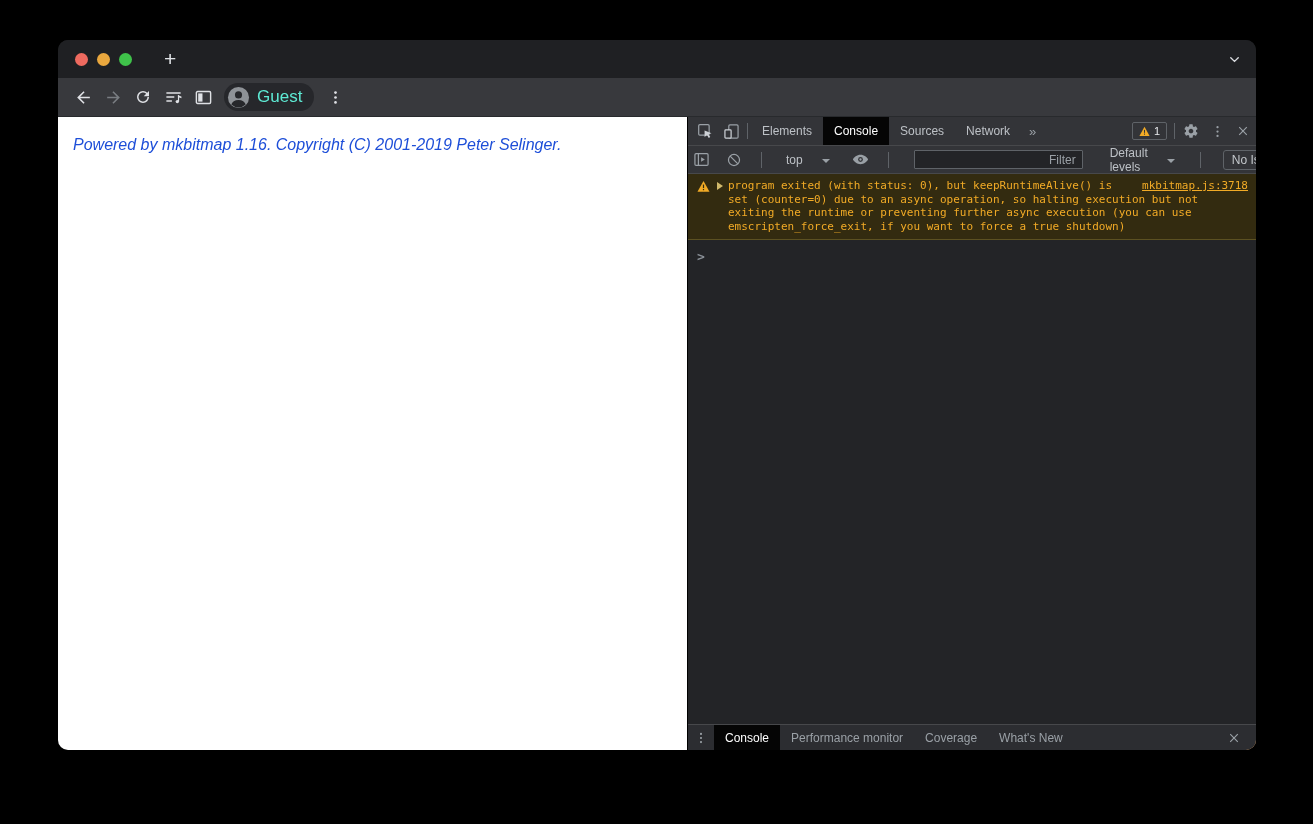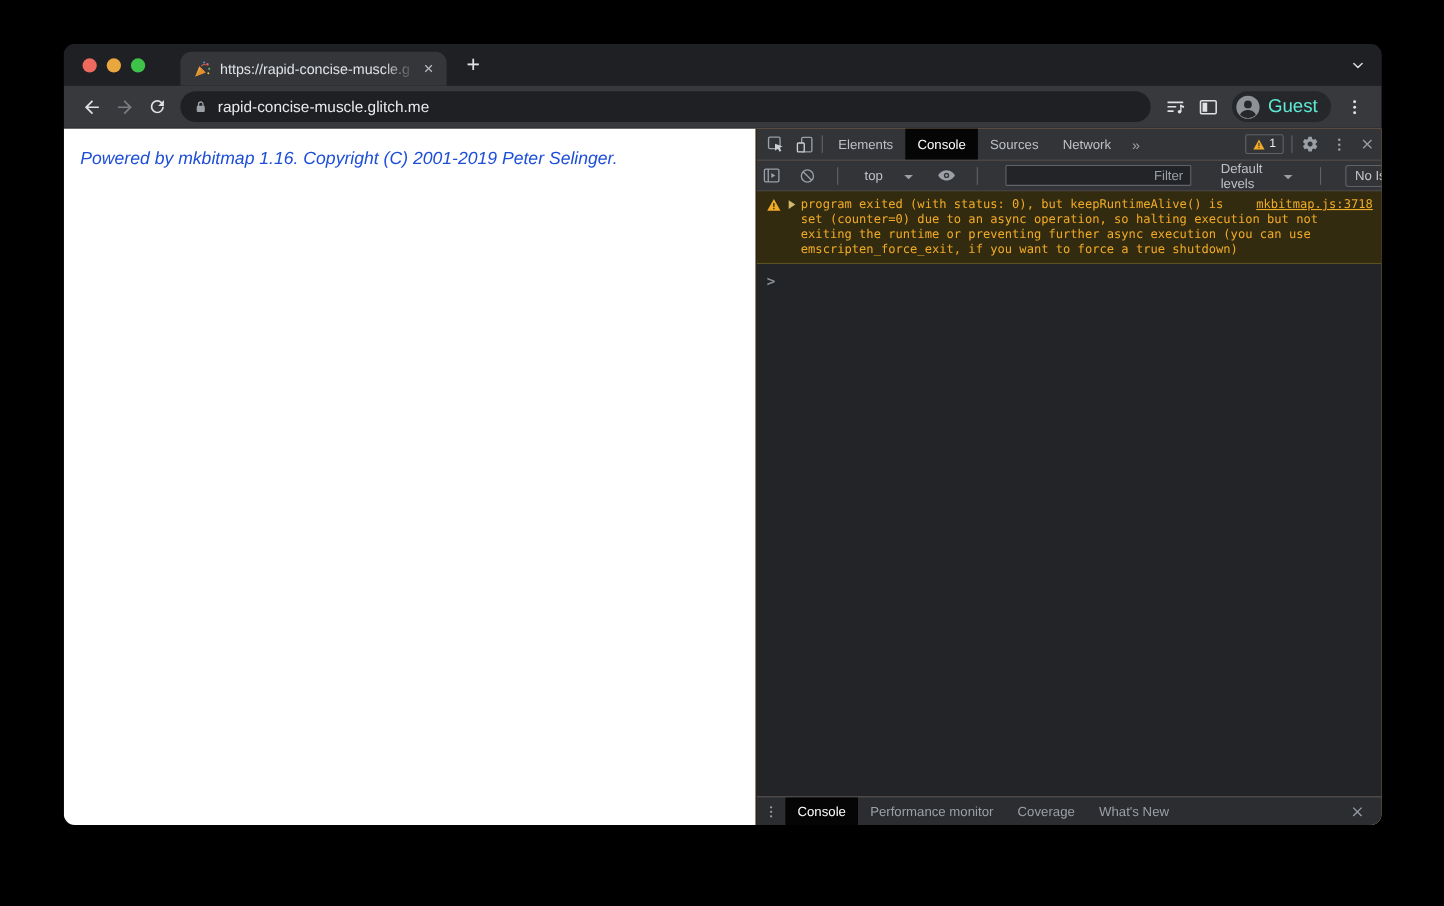--- a/index.html
+++ b/index.html
@@ -96,33 +96,20 @@
 <body>
 
 <div class="window">
 
   <div class="tabstrip">
     <div class="traffic">
       <span class="tl red"></span>
       <span class="tl yellow"></span>
       <span class="tl green"></span>
     </div>
-    <div class="tab">
-      <svg class="favicon" viewBox="0 0 16 16">
-        <path d="M1.5 14.5 L5.2 5.2 L10.8 10.8 Z" fill="#f2a93b"></path>
-        <path d="M1.5 14.5 L6.9 6.9 L10.8 10.8 Z" fill="#e08f2c"></path>
-        <path d="M7 5 q2-2 4-1" stroke="#e25f55" fill="none" stroke-width="1"></path>
-        <circle cx="12.6" cy="3.4" r="1.1" fill="#e25f55"></circle>
-        <circle cx="14.2" cy="7.6" r="1" fill="#57b85c"></circle>
-        <circle cx="9.6" cy="1.9" r="0.9" fill="#5b8def"></circle>
-        <circle cx="13.4" cy="11.6" r="0.9" fill="#f2c33b"></circle>
-      </svg>
-      <span class="tab-title">https://rapid-concise-muscle.g</span>
-      <span class="tab-close">×</span>
-    </div>
     <div class="newtab">+</div>
     <div class="strip-spacer"></div>
     <div class="tab-search">
       <svg width="15" height="15" viewBox="0 0 24 24">
           <path d="M6 9.2 L12 15 L18 9.2" fill="none" stroke="#dadce0" stroke-width="2.2" stroke-linecap="round"></path>
         </svg>
     </div>
   </div>
 
   <div class="toolbar">
@@ -133,27 +120,20 @@
     </div>
     <div class="navbtn">
       <svg width="19" height="19" viewBox="0 0 24 24">
           <path d="M4 11h12.2l-5.6-5.6L12 4l8 8-8 8-1.4-1.4 5.6-5.6H4v-2z" fill="#797d82"></path>
         </svg>
     </div>
     <div class="navbtn">
       <svg width="18" height="18" viewBox="0 0 24 24">
           <path d="M17.65 6.35A7.95 7.95 0 0012 4a8 8 0 108 8h-2a6 6 0 11-1.76-4.24L13 11h7V4l-2.35 2.35z" fill="#dfe1e5"></path>
         </svg>
-    </div>
-    <div class="pill">
-      <svg width="13" height="14" viewBox="0 0 16 16">
-        <rect x="3.5" y="7" width="9" height="7" rx="1.3" fill="#9aa0a6"></rect>
-        <path d="M5.5 7.2 V5.2 a2.5 2.5 0 0 1 5 0 V7.2" fill="none" stroke="#9aa0a6" stroke-width="1.5"></path>
-      </svg>
-      <span class="url">rapid-concise-muscle.glitch.me</span>
     </div>
     <div class="toolicon">
       <svg width="19" height="19" viewBox="0 0 24 24">
         <path fill="#dfe1e5" d="M3 5.5h18v1.9H3zM3 10.5h10v1.9H3zM3 15.5h7v1.9H3z"></path>
         <circle cx="16.8" cy="17.2" r="2.1" fill="#dfe1e5"></circle>
         <rect x="17.6" y="9" width="1.5" height="8.2" fill="#dfe1e5"></rect>
         <path d="M17.6 9 l4.4 1.6 v2.3 l-4.4-1.6 z" fill="#dfe1e5"></path>
       </svg>
     </div>
     <div class="toolicon">

